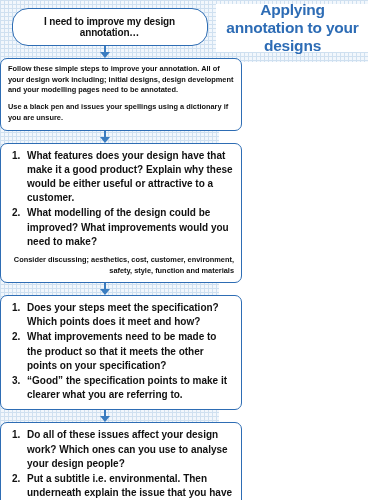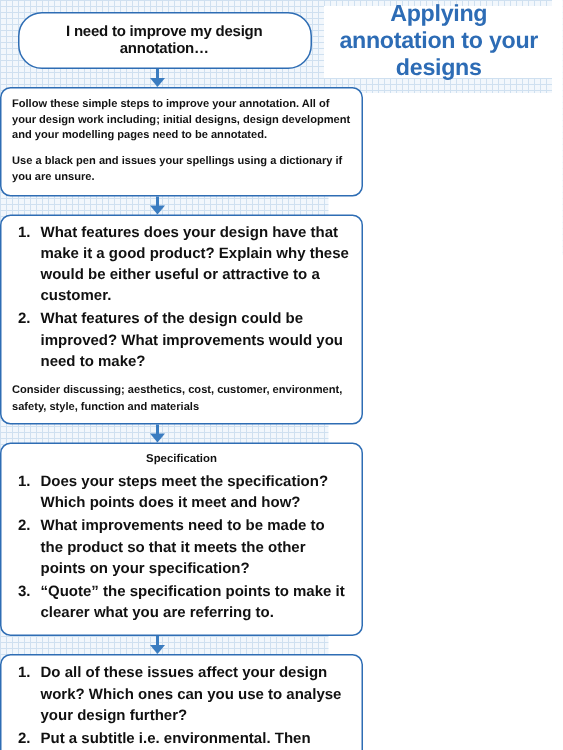--- a/index.html
+++ b/index.html
@@ -159,20 +159,21 @@
     left: 4px;
     top: 0;
   }
 
   .note {
     font-size: 7.4px;
     font-weight: bold;
     color: #111111;
     line-height: 1.42;
     margin-top: 6px;
+    text-align: right;
   }
 </style>
 </head>
 <body>
 
 <div class="grid-bg"></div>
 <div class="right-white"></div>
 <div class="right-white-top"></div>
 
 <div class="header-card">
@@ -196,44 +197,43 @@
   </div>
 
   <div class="arrow">
     <div class="shaft"></div>
     <div class="head"></div>
   </div>
 
   <div class="box">
     <ol class="items">
       <li>What features does your design have that make it a good product? Explain why these would be either useful or attractive to a customer.</li>
-      <li>What features of the design could be improved? What improvements would you need to make?</li>
+      <li>What modelling of the design could be improved? What improvements would you need to make?</li>
     </ol>
     <div class="note">Consider discussing; aesthetics, cost, customer, environment, safety, style, function and materials</div>
   </div>
 
   <div class="arrow">
     <div class="shaft"></div>
     <div class="head"></div>
   </div>
 
   <div class="box">
-    <div class="box-title">Specification</div>
     <ol class="items">
       <li>Does your steps meet the specification? Which points does it meet and how?</li>
       <li>What improvements need to be made to the product so that it meets the other points on your specification?</li>
-      <li>“Quote” the specification points to make it clearer what you are referring to.</li>
+      <li>“Good” the specification points to make it clearer what you are referring to.</li>
     </ol>
   </div>
 
   <div class="arrow">
     <div class="shaft"></div>
     <div class="head"></div>
   </div>
 
   <div class="box">
     <ol class="items">
-      <li>Do all of these issues affect your design work? Which ones can you use to analyse your design further?</li>
+      <li>Do all of these issues affect your design work? Which ones can you use to analyse your design people?</li>
       <li>Put a subtitle i.e. environmental. Then underneath explain the issue that you have considered. Make sure that it is obvious why this is an important factor i.e. not to offend people.</li>
     </ol>
   </div>
 
 </div>
 
 </body></html>

